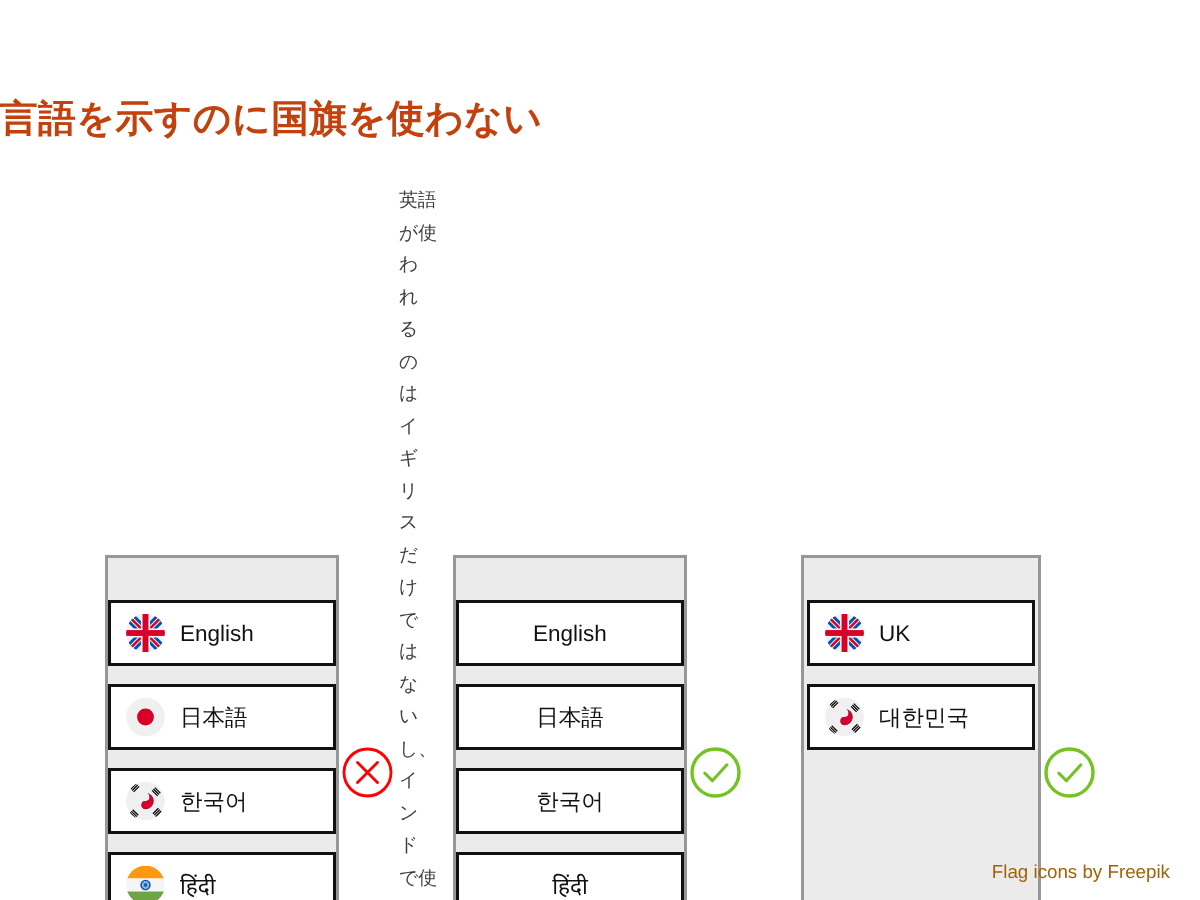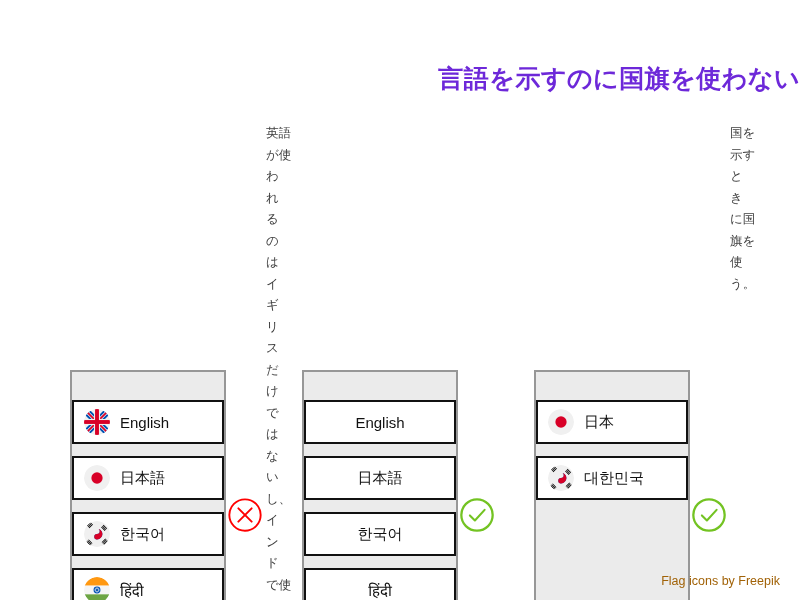--- a/index.html
+++ b/index.html
@@ -18,25 +18,25 @@
   .slide {
     position: relative;
     width: 800px;
     height: 600px;
   }
   .title {
     position: absolute;
     top: 62px;
     left: 0;
     width: 800px;
-    text-align: right;
+    text-align: left;
     font-size: 25px;
     font-weight: bold;
     letter-spacing: 0.5px;
-    color: #6d28d9;
+    color: #c2410c;
   }
   .columns {
     position: absolute;
     top: 123px;
     left: 70px;
     width: 662px;
     display: flex;
     justify-content: space-between;
   }
   .column {
@@ -240,24 +240,37 @@
     <circle cx="20" cy="20" r="16.5" fill="none" stroke="#73C322" stroke-width="2.4"></circle>
     <path d="M12.5 20.5 L17.8 25.8 L28 14.6" stroke="#73C322" stroke-width="2.2" fill="none" stroke-linecap="round" stroke-linejoin="round"></path>
   </svg>
         </div>
         <div class="caption empty"></div>
       </div>
       <div class="column">
         <div class="panel">
           <div class="opt with-flag">
             <span class="flag"><svg viewBox="0 0 60 60" xmlns="http://www.w3.org/2000/svg" width="26" height="26">
-    <circle cx="30" cy="30" r="30" fill="#F0F0F0"></circle>
-    <circle cx="30" cy="30" r="13" fill="#D80027"></circle>
-  </svg></span>
-            <span class="opt-label">日本</span>
+    <defs>
+                  <clipPath id="ukclip">
+                    <circle cx="30" cy="30" r="30"></circle>
+                  </clipPath>
+                </defs>
+    <g clip-path="url(#ukclip)">
+      <rect width="60" height="60" fill="#F0F0F0"></rect>
+      <path d="M0 0 L60 60 M60 0 L0 60" stroke="#0052B4" stroke-width="16"></path>
+      <path d="M0 0 L60 60 M60 0 L0 60" stroke="#F0F0F0" stroke-width="7"></path>
+      <path d="M0 0 L60 60 M60 0 L0 60" stroke="#D80027" stroke-width="4"></path>
+      <rect x="23" y="0" width="14" height="60" fill="#F0F0F0"></rect>
+      <rect x="0" y="23" width="60" height="14" fill="#F0F0F0"></rect>
+      <rect x="25.5" y="0" width="9" height="60" fill="#D80027"></rect>
+      <rect x="0" y="25.5" width="60" height="9" fill="#D80027"></rect>
+    </g>
+  </svg></span>
+            <span class="opt-label">UK</span>
           </div>
           <div class="opt with-flag">
             <span class="flag"><svg viewBox="0 0 60 60" xmlns="http://www.w3.org/2000/svg" width="26" height="26">
     <circle cx="30" cy="30" r="30" fill="#F0F0F0"></circle>
     <path d="M30 17.5 A12.5 12.5 0 0 1 30 42.5 A6.25 6.25 0 0 1 30 30 A6.25 6.25 0 0 0 30 17.5 Z" fill="#0052B4"></path>
     <path d="M30 17.5 A6.25 6.25 0 0 1 30 30 A6.25 6.25 0 0 0 30 42.5 A12.5 12.5 0 0 0 30 17.5 Z" fill="#D80027"></path>
     <g fill="#000000">
       <g transform="translate(8,8) rotate(-45 3 3)">
         <rect x="0" y="0" width="12" height="1.9"></rect>
                     <rect x="0" y="3" width="12" height="1.9"></rect>
@@ -282,19 +295,18 @@
   </svg></span>
             <span class="opt-label">대한민국</span>
           </div>
         </div>
         <div class="status-wrap">
           <svg viewBox="0 0 40 40" xmlns="http://www.w3.org/2000/svg" class="status-icon">
     <circle cx="20" cy="20" r="16.5" fill="none" stroke="#73C322" stroke-width="2.4"></circle>
     <path d="M12.5 20.5 L17.8 25.8 L28 14.6" stroke="#73C322" stroke-width="2.2" fill="none" stroke-linecap="round" stroke-linejoin="round"></path>
   </svg>
         </div>
-        <div class="caption">国を示すときに国旗を使う。</div>
       </div>
     </div>
 
   <div class="footer">Flag icons by Freepik</div>
 
 </div>
 
 </body></html>

